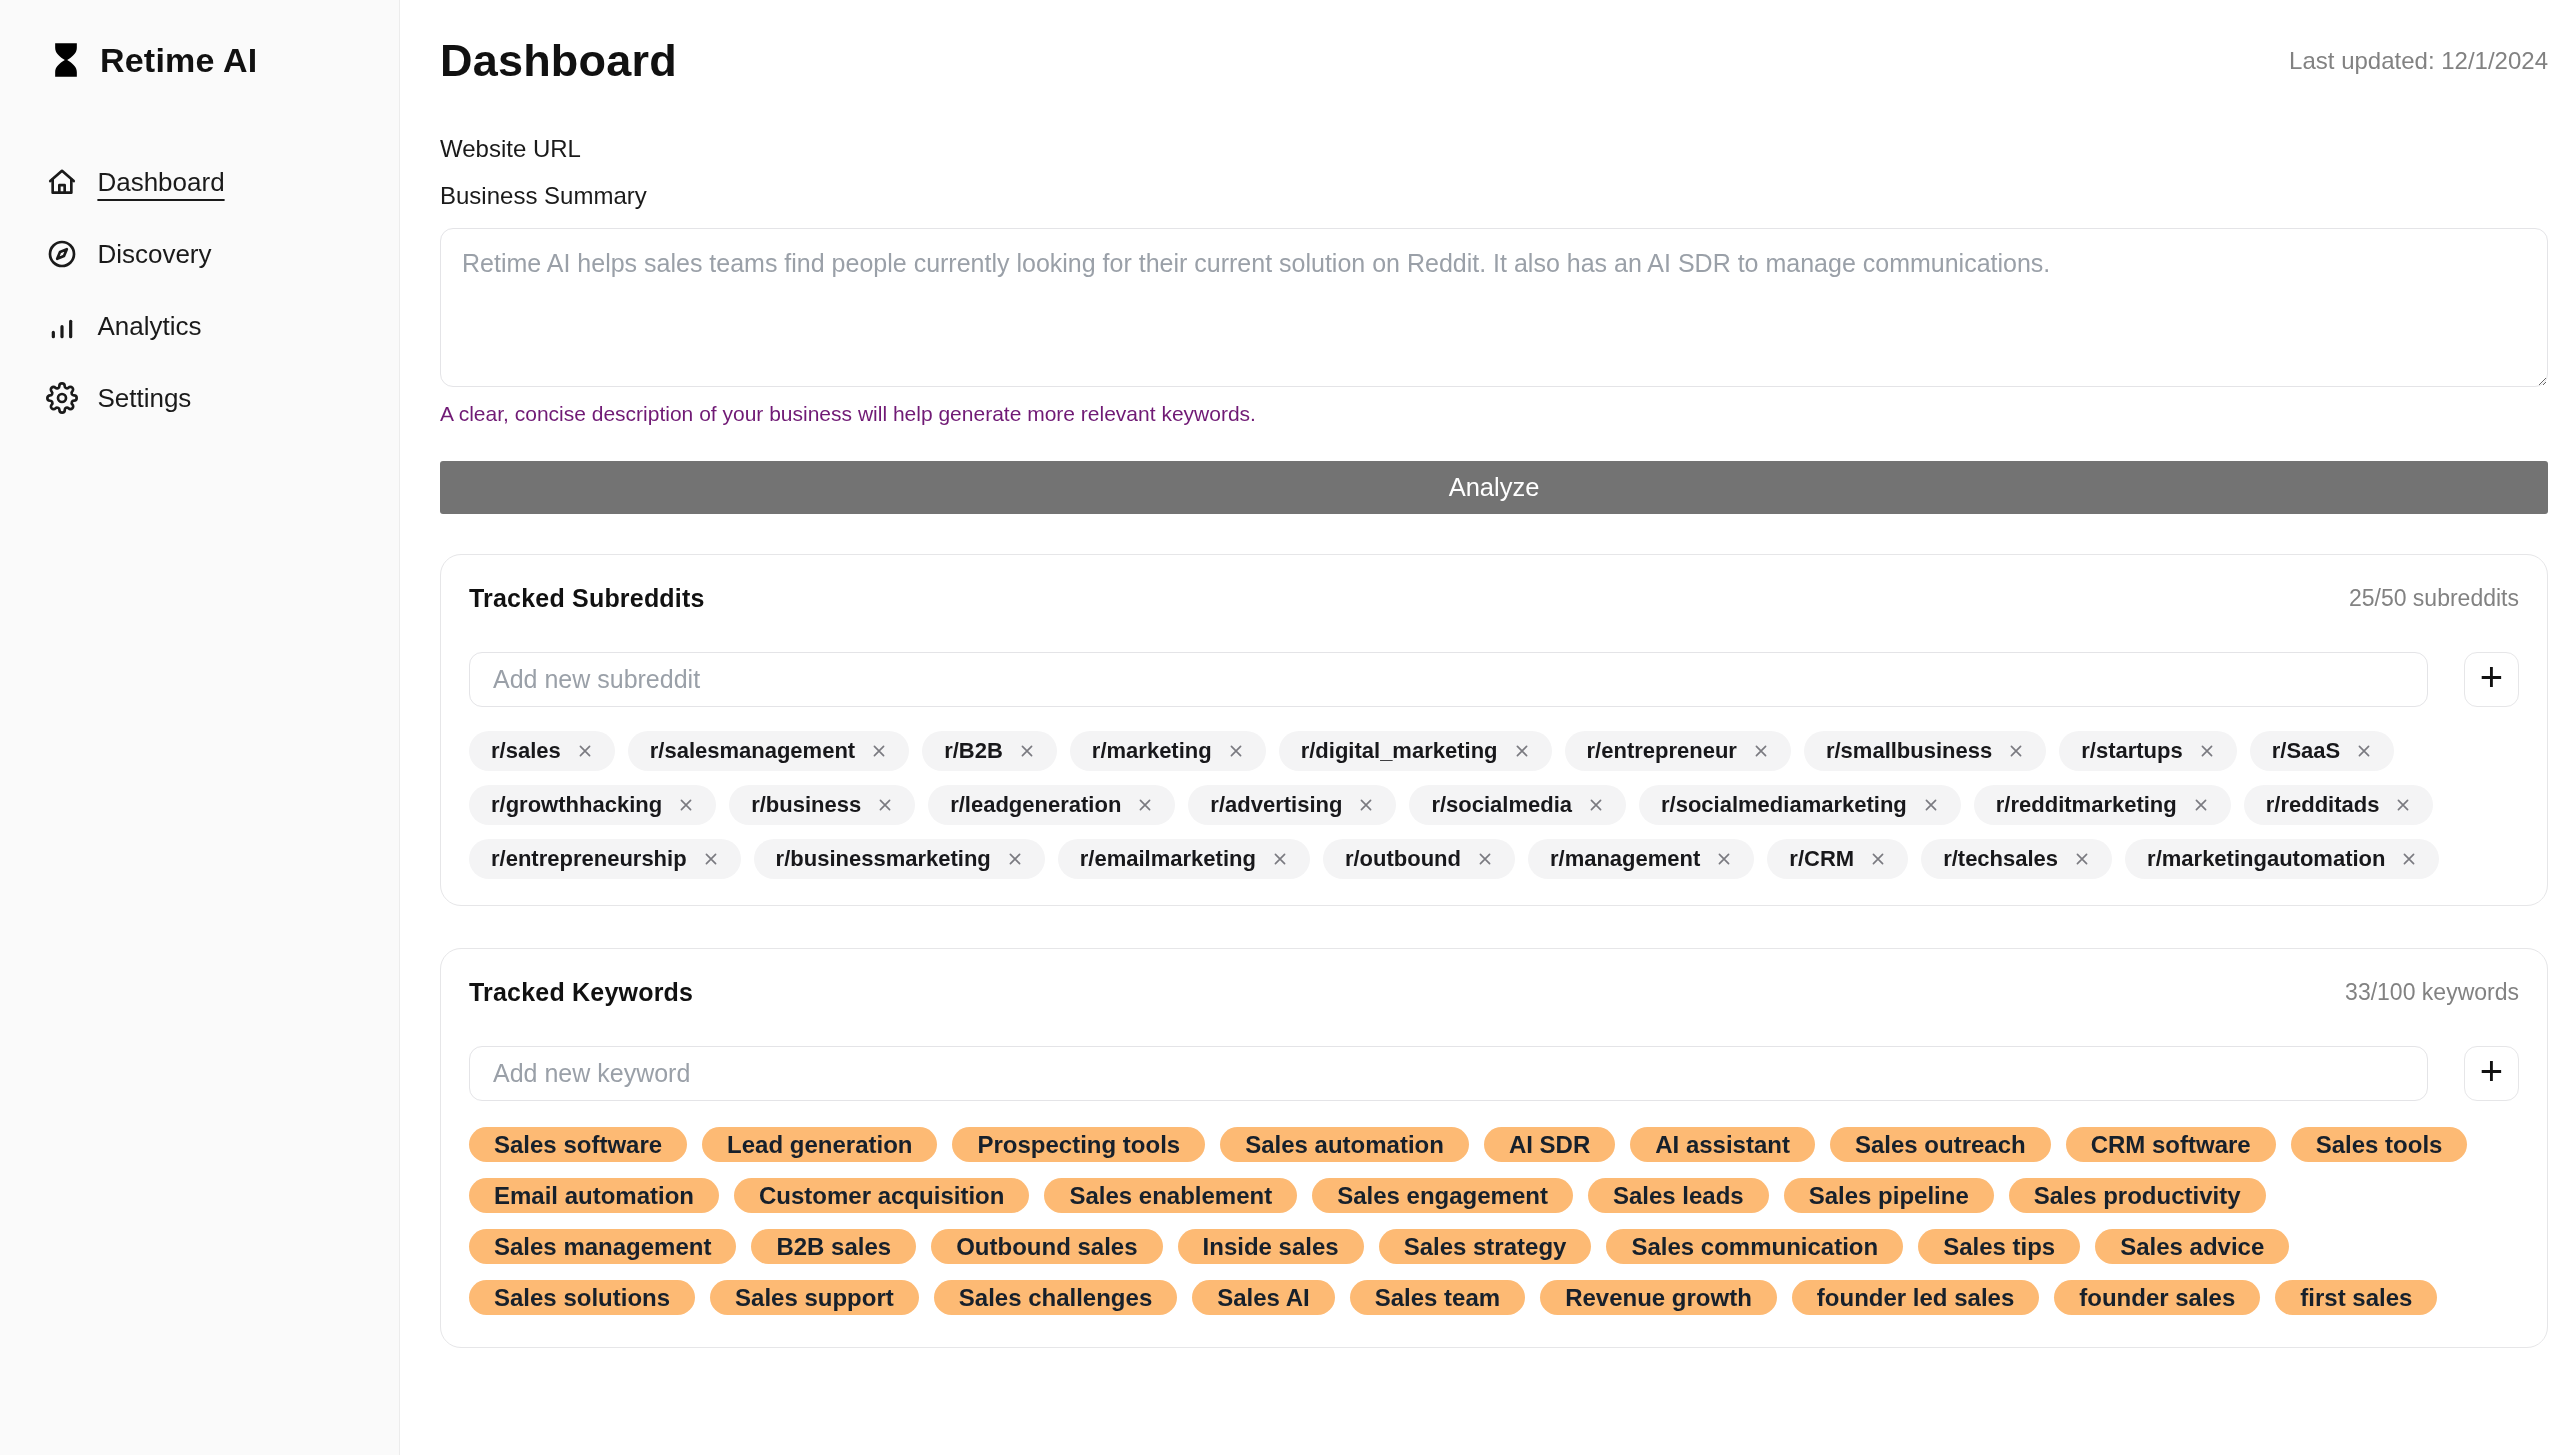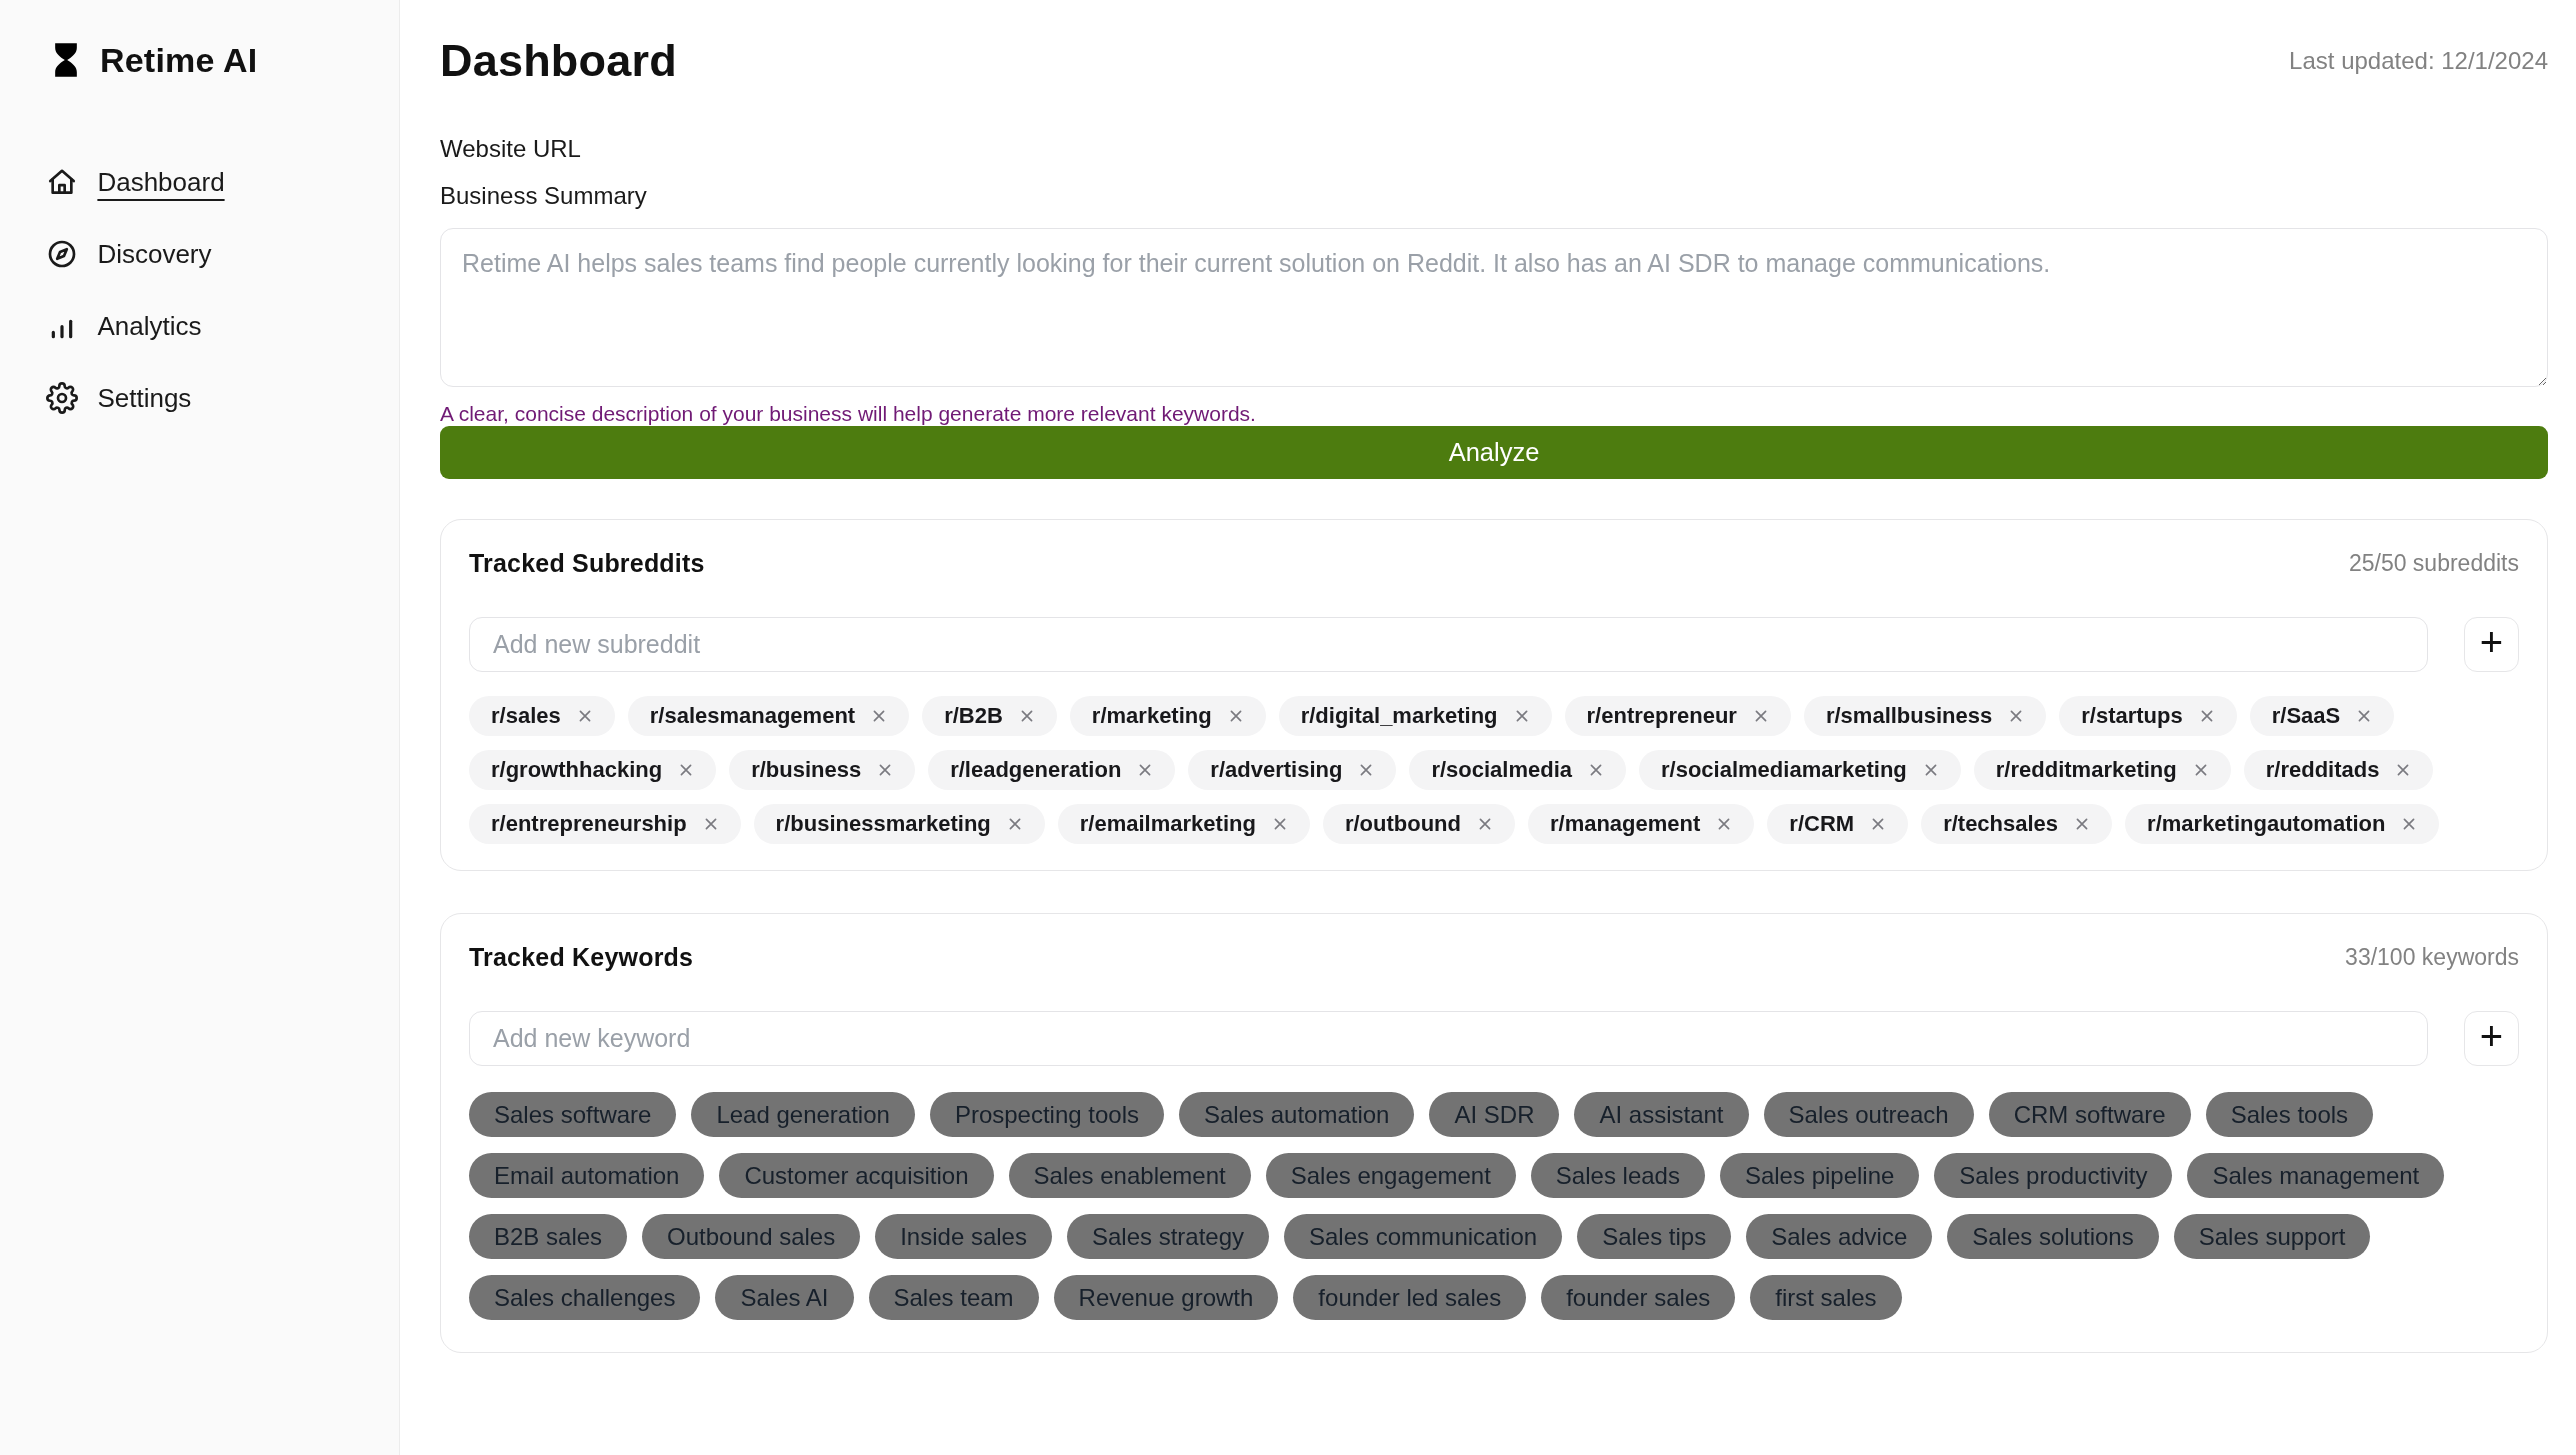--- a/index.html
+++ b/index.html
@@ -31,22 +31,22 @@
   .mt-gap2 { margin-top:17px; }
 
   input[type="text"], textarea { width:100%; border:1.8px solid #e4e4e7; border-radius:13px;
     font-family:"Liberation Sans", sans-serif; font-size:25px; color:#111;
     background:#fff; outline:none; }
   input[type="text"]::placeholder, textarea::placeholder { color:#9aa0a8; }
   .url-input { height:56px; padding:0 21px; }
   .summary-textarea { height:159px; padding:17.6px 21px; resize:vertical; line-height:1.35; }
   .helper-text { font-size:21px; color:#701a75; margin-top:12.3px; }
 
-  .analyze-btn { display:block; width:100%; height:53px; 
-    background:#4d7c0f; color:#fff; font-size:25.5px; border:none; border-radius:9px;
+  .analyze-btn { display:block; width:100%; height:53px; margin-top:35px;
+    background:#737373; color:#fff; font-size:25.5px; border:none; border-radius:3px;
     font-family:"Liberation Sans", sans-serif; cursor:pointer; }
 
   
   .card { margin-top:40px; border:1.8px solid #e6e6e8; border-radius:21px; padding:29px 28px 26px 28px; }
   .card-head { display:flex; align-items:center; justify-content:space-between; }
   .card-title { font-size:25px; font-weight:700; letter-spacing:0.2px; }
   .card-count { font-size:23px; color:#828282; }
   .add-row { display:flex; gap:36px; margin-top:39px; }
   .add-row input { flex:1; height:55px; padding:0 23px; }
   .add-btn { width:55px; height:55px; border:1.8px solid #e6e6e8; border-radius:13px;
@@ -55,22 +55,22 @@
     font-family:"Liberation Sans", sans-serif; padding-bottom:5.3px; }
 
   .chip-row { display:flex; flex-wrap:wrap; gap:14px 13px; margin-top:24px; }
   .schip { display:inline-flex; align-items:center; gap:14px; background:#f4f4f5;
     border-radius:879px; padding:8px 20px 8px 22px; height:40px; }
   .schip-label { font-size:22px; font-weight:600; color:#18181b; white-space:nowrap; }
   .chip-x { width:20px; height:20px; stroke:#7a7a80; stroke-width:2; fill:none;
     stroke-linecap:round; cursor:pointer; flex-shrink:0; }
 
   .kw-row { display:flex; flex-wrap:wrap; gap:16px 15px; margin-top:26px; }
-  .kchip { display:inline-flex; align-items:center; background:#737373; border-radius:879px;
-    padding:8.8px 25px; height:45px; cursor:pointer; }
+  .kchip { display:inline-flex; align-items:center; background:#fdba74; border-radius:879px;
+    padding:8.8px 25px; height:35px; cursor:pointer;font-weight:bold; }
   .kchip-label { font-size:24px; color:#17202b; white-space:nowrap; }
 </style>
 </head>
 <body>
 
 <div class="app">
 
   <aside class="sidebar">
     <div class="logo-row">
       <svg viewBox="0 0 24 24">

